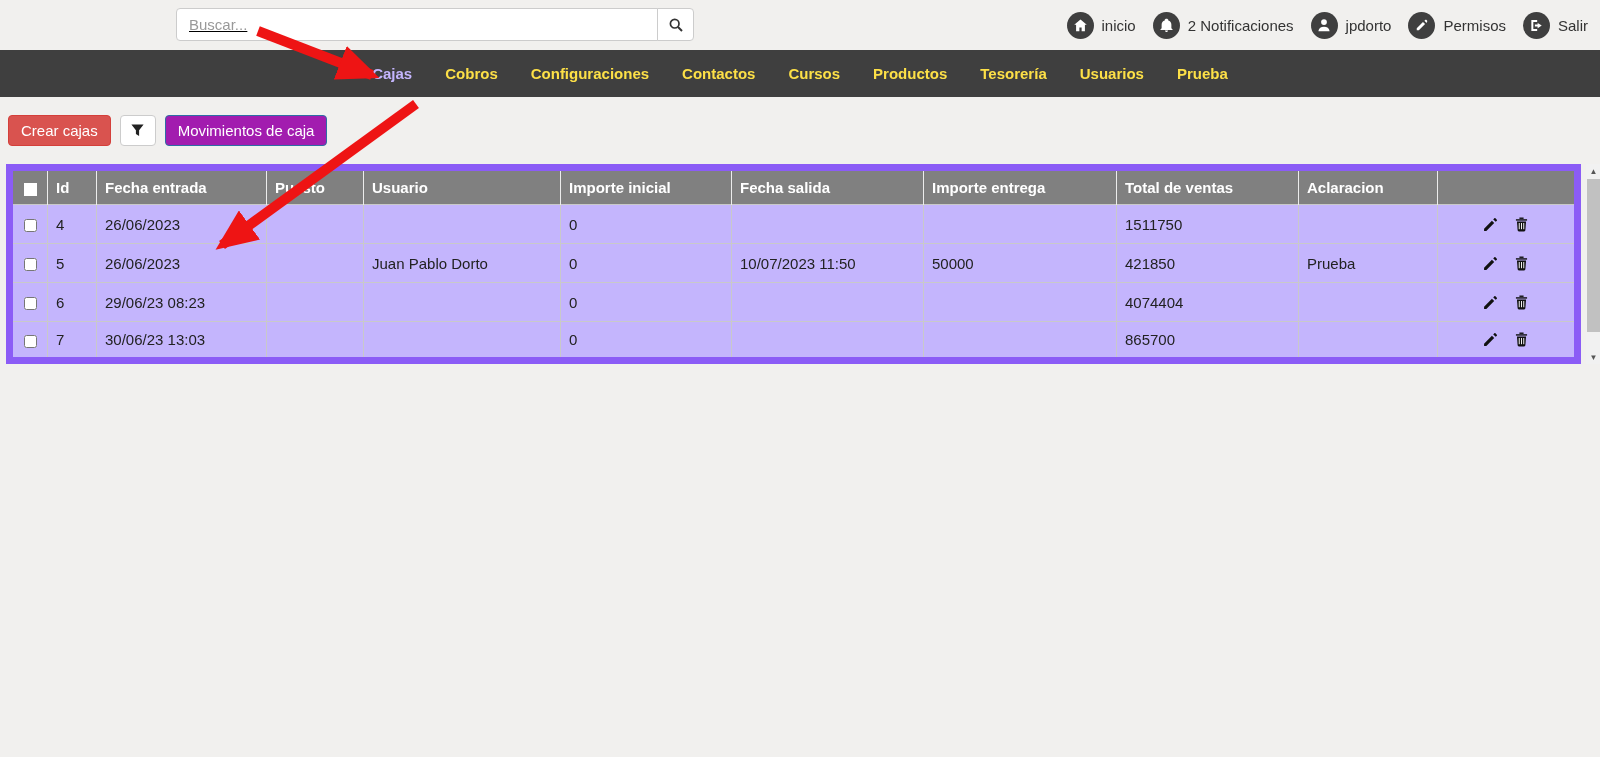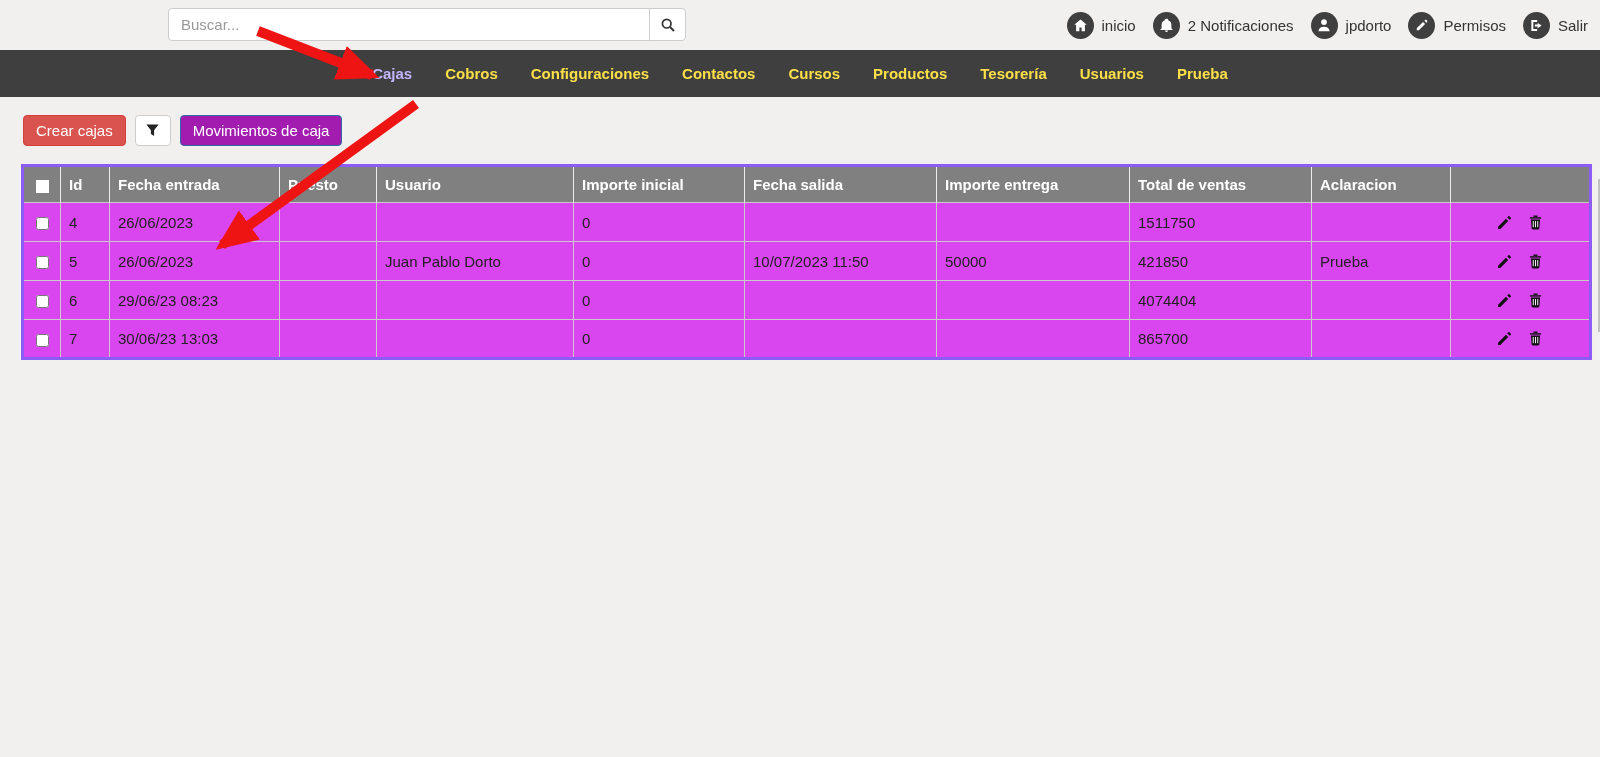--- a/index.html
+++ b/index.html
@@ -1,49 +1,49 @@
 <!DOCTYPE html>
 <html><head>
 <meta charset="utf-8">
 <style>
   html,body{margin:0;padding:0;width:1600px;height:757px;overflow:hidden;
     background:#f1f0ee;font-family:"Liberation Sans",sans-serif;}
   *{box-sizing:border-box;}
 
   
   .topbar{position:relative;height:50px;width:100%;}
-  .search-group{position:absolute;left:168px;top:8px;display:flex;}
+  .search-group{position:absolute;left:176px;top:8px;display:flex;text-decoration:underline;}
   .search-input{width:482px;height:33px;border:1px solid #ccc;border-radius:4px 0 0 4px;
     padding:0 12px;font-size:15px;color:#444;background:#fff;outline:none;font-family:inherit;}
   .search-input::placeholder{color:#999;}
   .search-btn{width:37px;height:33px;margin-left:-1px;border:1px solid #ccc;border-radius:0 4px 4px 0;
     background:#fff;display:flex;align-items:center;justify-content:center;cursor:pointer;padding:0;}
   .topbar-right{position:absolute;right:12px;top:0;height:50px;display:flex;align-items:center;gap:17px;}
   .tb-item{display:flex;align-items:center;gap:8px;cursor:pointer;font-size:15px;color:#333;white-space:nowrap;}
   .circle{width:27px;height:27px;border-radius:50%;background:#3f3f3f;display:flex;
     align-items:center;justify-content:center;flex:0 0 27px;}
 
   
   .navbar{height:47px;background:#3f3f3f;display:flex;align-items:center;justify-content:center;gap:33px;}
   .nav-item{color:#fde047;font-weight:bold;font-size:15px;cursor:pointer;white-space:nowrap;}
   .nav-item.active{color:#c4b5fd;}
 
   
-  .content{position:relative;padding-left:21px;}
+  .content{position:relative;padding-left:6px;}
   .toolbar{margin:18px 0 18px 2px;display:flex;gap:9px;height:31px;}
   .btn{border-radius:4px;font-size:15px;border:1px solid transparent;padding:0 12px;cursor:pointer;
     font-family:inherit;height:31px;}
   .btn-danger{background:#d9534f;border-color:#d43f3a;color:#fff;}
   .btn-light{background:#fff;border-color:#ccc;width:36px;display:flex;align-items:center;justify-content:center;padding:0;}
   .btn-primary{background:#a21caf;border-color:#2e6da4;color:#fff;}
 
   
   .table-zone{display:flex;align-items:flex-start;}
-  table{border-collapse:collapse;table-layout:fixed;width:1568px;background:#d946ef;
-    font-size:15px;color:#222;border:3px solid #8b5cf6;}
+  table{border-collapse:collapse;table-layout:fixed;width:1568px;background:#c4b5fd;
+    font-size:15px;color:#222;border:7px solid #8b5cf6;}
   th{background:#808080;color:#fff;text-align:left;padding:0 8px;height:37px;
     border-right:1px solid #ececec;font-size:15px;font-weight:bold;}
   th:last-child{border-right:none;}
   td{border:1px solid #c9c9c9;padding:0 8px;height:39px;vertical-align:middle;}
   td.c-check,th.c-check{text-align:center;padding:0;}
   td.c-actions{text-align:center;padding:0;}
   .sel-all{width:13px;height:13px;background:#fff;display:inline-block;vertical-align:middle;}
   input[type=checkbox]{width:13px;height:13px;margin:0;vertical-align:middle;cursor:pointer;}
   .act{display:inline-flex;width:22px;height:22px;align-items:center;justify-content:center;
     cursor:pointer;margin:0 2px;vertical-align:middle;}

